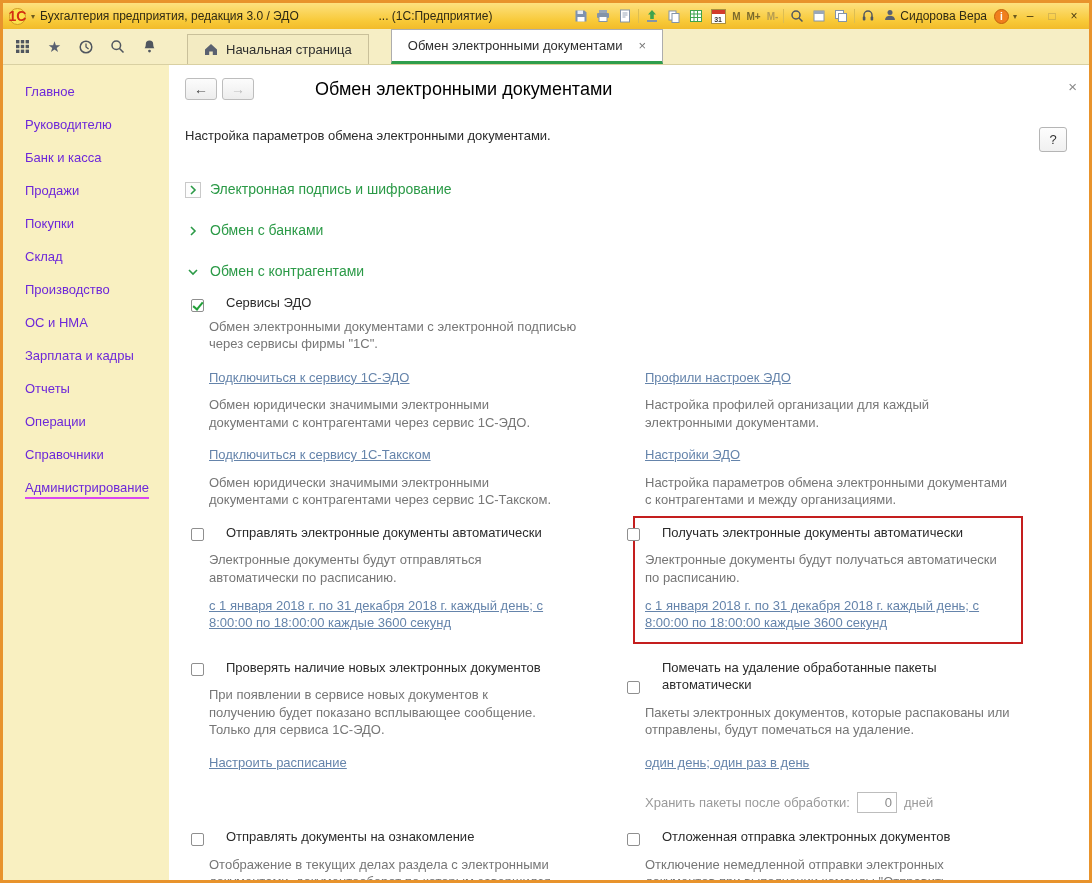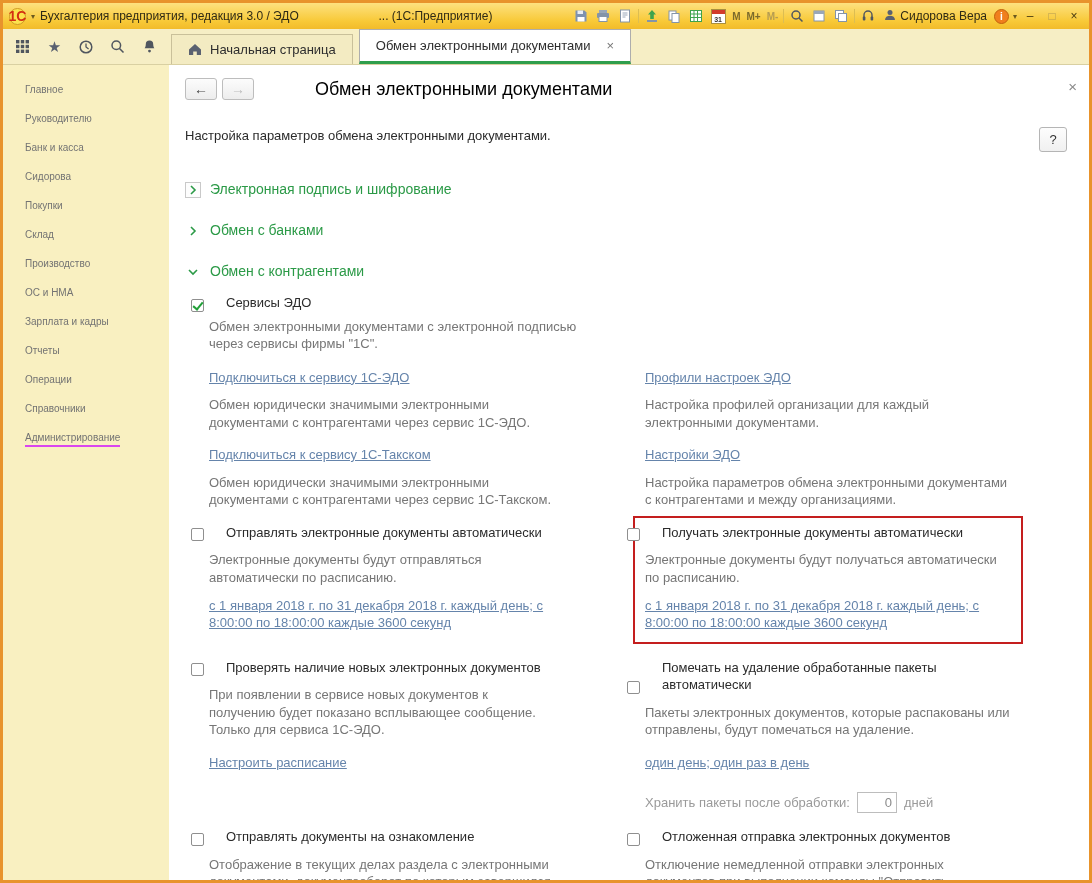--- a/index.html
+++ b/index.html
@@ -23,27 +23,27 @@
   .userbox{display:flex;gap:4px;margin:0 3px;white-space:nowrap}
   .infobtn{width:15px;height:15px;border-radius:50%;background:#f07f1d;color:#fff;font-size:10px;font-weight:bold;display:flex;align-items:center;justify-content:center;border:1px solid #c2620d}
   .winbtn{width:18px;height:16px;display:flex;align-items:center;justify-content:center;color:#4a3c12;font-size:12px;line-height:1}
   .winbtn.dis{color:#b59c52}
 
   
   .tabbar{height:36px;flex:none;background:#f6eec5;border-bottom:1px solid #d9d0a2;display:flex;align-items:flex-end;padding:0 8px 0 4px}
   .quick{display:flex;align-items:center;gap:12px;height:100%;width:158px;padding:0 6px;flex:none}
   .qbtn{width:20px;height:20px;display:flex;align-items:center;justify-content:center;color:#50565f}
   .star{font-size:15px;color:#5a6170;line-height:1}
-  .tab{height:30px;display:flex;align-items:center;gap:8px;padding:0 16px;border:1px solid #c9c09a;border-bottom:none;background:#f3ebc2;font-size:13px;color:#2e2e2e;margin-left:6px;white-space:nowrap}
+  .tab{height:30px;display:flex;align-items:center;gap:8px;padding:0 16px;border:1px solid #c9c09a;border-bottom:none;background:#f3ebc2;font-size:13px;color:#2e2e2e;margin-left:22px;white-space:nowrap}
   .tab.active{background:#fff;border:1px solid #adadad;border-bottom:3px solid #2f9e4c;height:35px}
   .tab-close{color:#777;font-size:13px;margin-left:8px}
 
   
   .main{flex:1;display:flex;min-height:0}
-  .sidebar{width:166px;flex:none;background:#f9f0c1;padding:10px 0 0 22px;font-size:10px;color:#737373}
+  .sidebar{width:166px;flex:none;background:#f9f0c1;padding:10px 0 0 22px;font-size:13px;color:#6d28d9}
   .sb-item{padding:9px 0;cursor:default;white-space:nowrap}
   .sb-item.active span{border-bottom:2px solid #d946ef;padding-bottom:2px}
 
   .content{flex:1;position:relative;padding:12px 16px 0;overflow:hidden;font-size:13px;color:#2b2b2b;line-height:1.35}
   .page-head{display:flex;align-items:center}
   .navbtn{width:32px;height:22px;border:1px solid #bdbdbd;background:linear-gradient(#fcfcfc,#ededed);border-radius:3px;font-size:14px;color:#444;display:flex;align-items:center;justify-content:center;margin-right:5px}
   .navbtn.dis{color:#bdbdbd}
   .page-title{font-size:18px;font-weight:normal;color:#000;margin-left:56px}
   .page-close{position:absolute;top:12px;right:12px;color:#8a8a8a;font-size:15px;cursor:pointer}
   .sub-row{display:flex;justify-content:space-between;align-items:flex-start;margin-top:26px}
@@ -222,21 +222,21 @@
       <span>Обмен электронными документами</span>
       <span class="tab-close">×</span>
     </div>
   </div>
 
   <div class="main">
     <aside class="sidebar">
       <div class="sb-item"><span>Главное</span></div>
       <div class="sb-item"><span>Руководителю</span></div>
       <div class="sb-item"><span>Банк и касса</span></div>
-      <div class="sb-item"><span>Сидорова</span></div>
+      <div class="sb-item"><span>Продажи</span></div>
       <div class="sb-item"><span>Покупки</span></div>
       <div class="sb-item"><span>Склад</span></div>
       <div class="sb-item"><span>Производство</span></div>
       <div class="sb-item"><span>ОС и НМА</span></div>
       <div class="sb-item"><span>Зарплата и кадры</span></div>
       <div class="sb-item"><span>Отчеты</span></div>
       <div class="sb-item"><span>Операции</span></div>
       <div class="sb-item"><span>Справочники</span></div>
       <div class="sb-item active"><span>Администрирование</span></div>
     </aside>

